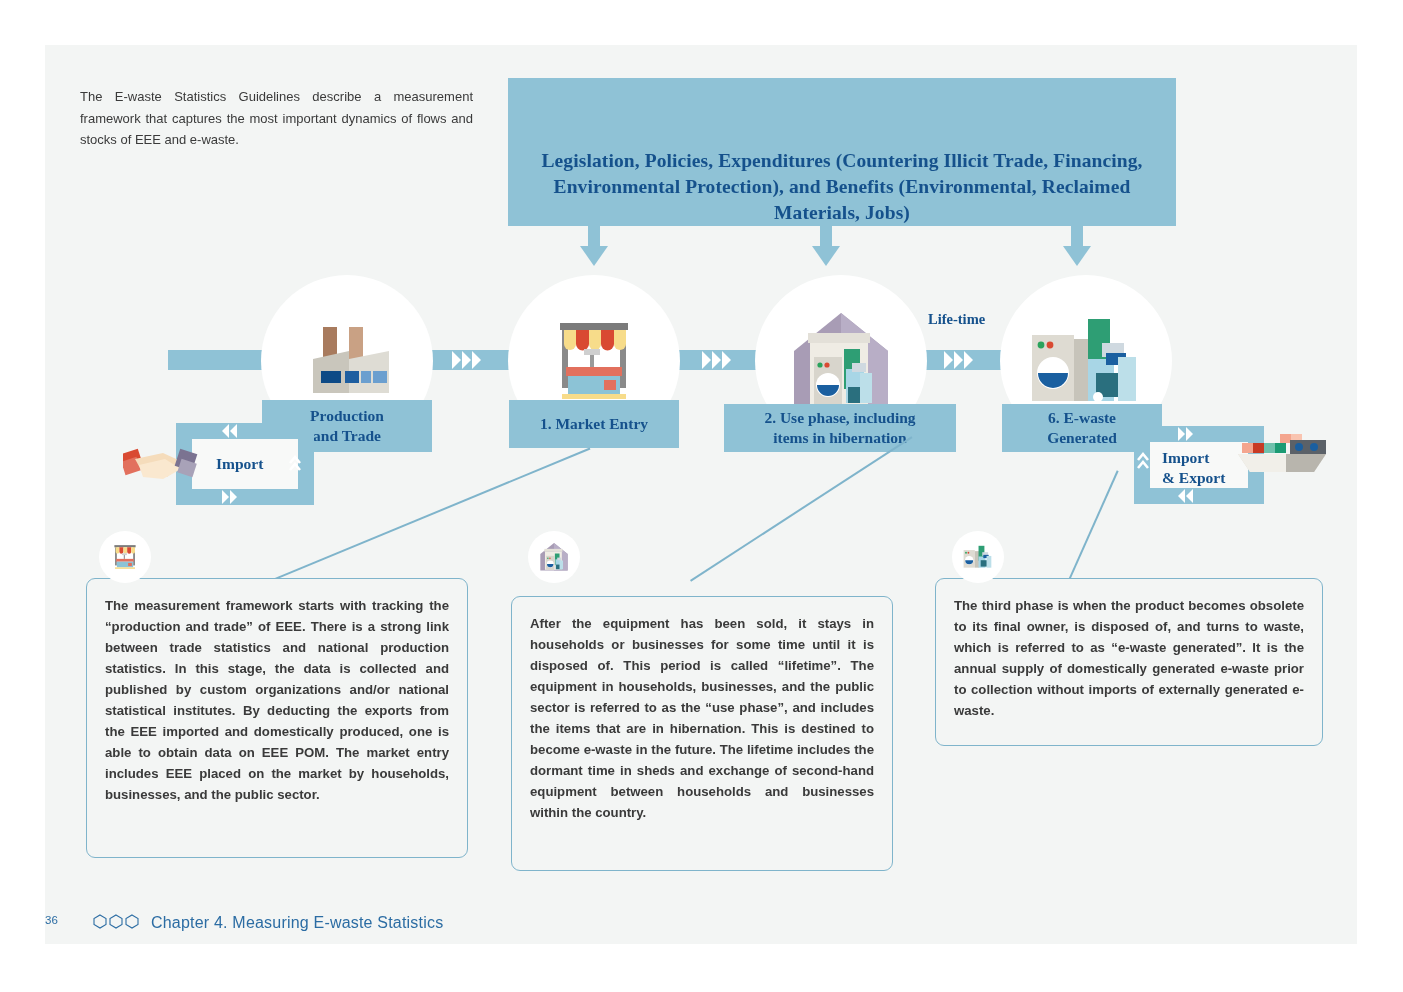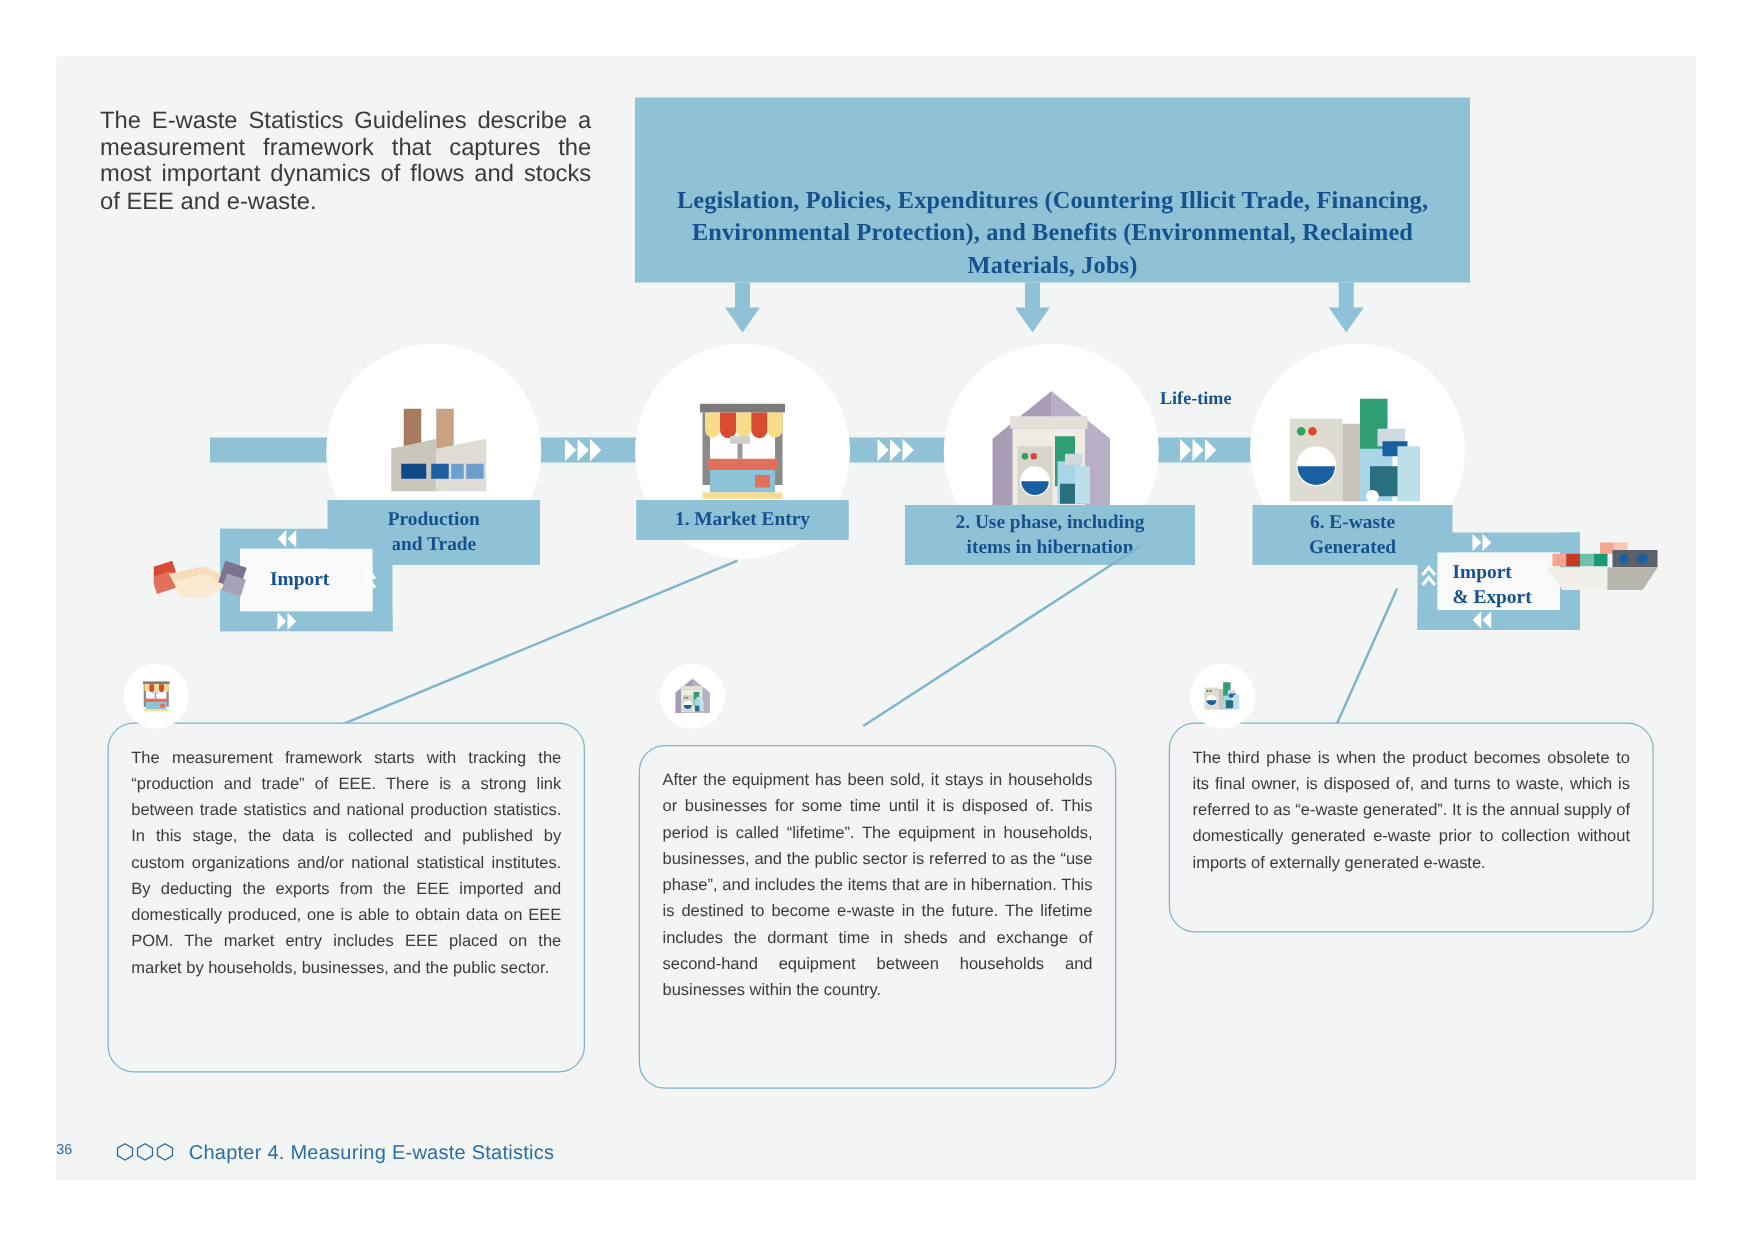--- a/index.html
+++ b/index.html
@@ -8,21 +8,21 @@
 
   .panel {
     position: absolute; left: 45px; top: 45px;
     width: 1312px; height: 899px;
     background: #f3f5f4;
   }
 
   
   .intro {
     position: absolute; left: 80px; top: 86px; width: 393px;
-    font-size: 19px; line-height: 21.5px; color: #3a3a3a;
+    font-size: 13px; line-height: 21.5px; color: #3a3a3a;
     text-align: justify; text-justify: inter-word;
   }
 
   
   .banner {
     position: absolute; left: 508px; top: 78px; width: 668px; height: 148px;
     background: #8fc2d6;
     display: flex; align-items: flex-end; justify-content: center;
   }
   .banner-text {
@@ -88,21 +88,21 @@
     position: absolute; font-family: "Liberation Serif", serif; font-weight: bold;
     font-size: 15.5px; color: #15518c;
   }
 
   
   .conn { position: absolute; background: #7fb4cb; transform-origin: 0 0; height: 2px; }
 
   
   .callout {
     position: absolute; background: #f3f5f4;
-    border: 1.6px solid #7fb4cb; border-radius: 21px;
+    border: 1.6px solid #7fb4cb; border-radius: 9px; font-weight: bold;
   }
   .callout p {
     font-size: 13.2px; line-height: 21px; color: #3a3a3a;
     text-align: justify; text-justify: inter-word;
     padding: 16px 18px 14px 18px;
   }
   .callout-icon {
     position: absolute; width: 52px; height: 52px; border-radius: 50%;
     background: #ffffff; display: flex; align-items: center; justify-content: center;
     z-index: 4;
@@ -242,21 +242,21 @@
 
 <div class="lifetime-label">Life-time</div>
 
 <div class="stage-box" style="left:262px; top:400px; width:170px; height:52px;">
   <div>
     <div>Production</div>
     <div>and Trade</div>
   </div>
 </div>
 
-<div class="stage-box" style="left:509px; top:400px; width:170px; height:32px;">
+<div class="stage-box" style="left:509px; top:400px; width:170px; height:48px;">
   <div>1. Market Entry</div>
 </div>
 
 <div class="stage-box" style="left:724px; top:404px; width:232px; height:48px;">
   <div>
     <div>2. Use phase, including</div>
     <div>items in hibernation</div>
   </div>
 </div>
 

